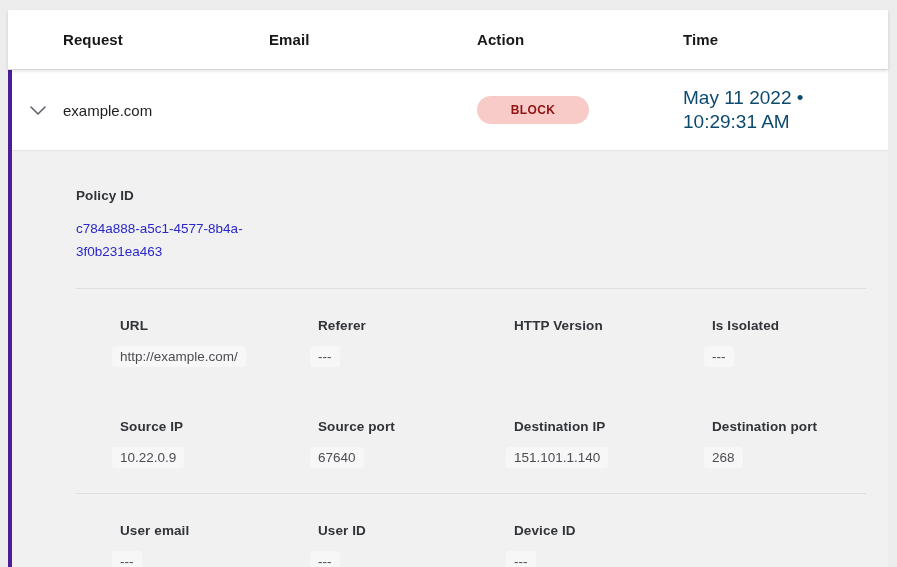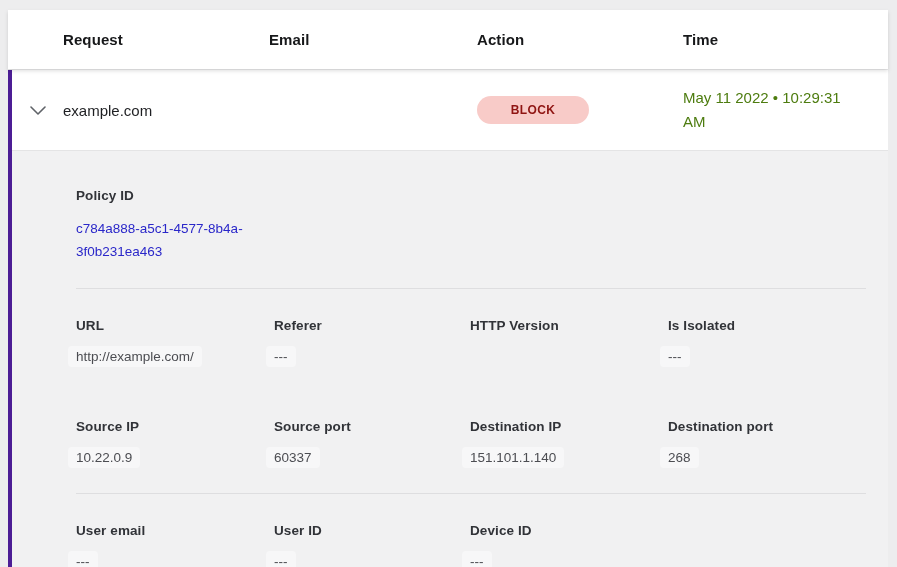--- a/index.html
+++ b/index.html
@@ -44,21 +44,21 @@
   .cell-request { font-size:15px; color:#1e1f22; }
   .badge {
     display:inline-flex; align-items:center; justify-content:center;
     min-width:112px; height:28px; padding:0 22px;
     border-radius:14px;
     background:#f8cbc8; color:#8f1412;
     font-size:12px; font-weight:700; letter-spacing:.4px;
     text-transform:uppercase;
   }
   .cell-time {
-    font-size:15px; line-height:24px; color:#4d7c0f;
+    font-size:19px; line-height:24px; color:#0c4a6e;
     max-width:190px; padding-right:10px;
   }
 
   
   .detail-panel {
     flex:1 1 auto; background:#f1f1f2;
     border-top:1px solid #e4e4e5;
     padding:37px 22px 0 64px;
     overflow:hidden;
   }
@@ -77,20 +77,21 @@
     font-size:13.5px; line-height:23px;
     color:#2a27c9; text-decoration:none; cursor:pointer;
     overflow-wrap:break-word;
   }
   .divider { height:1px; background:#dedee0; margin-top:25px; }
   .detail-grid {
     margin-top:29px;
     display:grid;
     grid-template-columns:198px 196px 198px 1fr;
     row-gap:52px;
+    margin-left:44px;
   }
 </style>
 </head>
 <body>
 
 <div class="screen">
 
   <div class="table-header">
     <div></div>
     <div class="th">Request</div>
@@ -141,21 +142,21 @@
         <div>
           <div class="field-label">Is Isolated</div>
           <div class="field-value"><span class="value-chip">---</span></div>
         </div>
         <div>
           <div class="field-label">Source IP</div>
           <div class="field-value"><span class="value-chip">10.22.0.9</span></div>
         </div>
         <div>
           <div class="field-label">Source port</div>
-          <div class="field-value"><span class="value-chip">60337</span></div>
+          <div class="field-value"><span class="value-chip">67640</span></div>
         </div>
         <div>
           <div class="field-label">Destination IP</div>
           <div class="field-value"><span class="value-chip">151.101.1.140</span></div>
         </div>
         <div>
           <div class="field-label">Destination port</div>
           <div class="field-value"><span class="value-chip">268</span></div>
         </div>
       </div>

